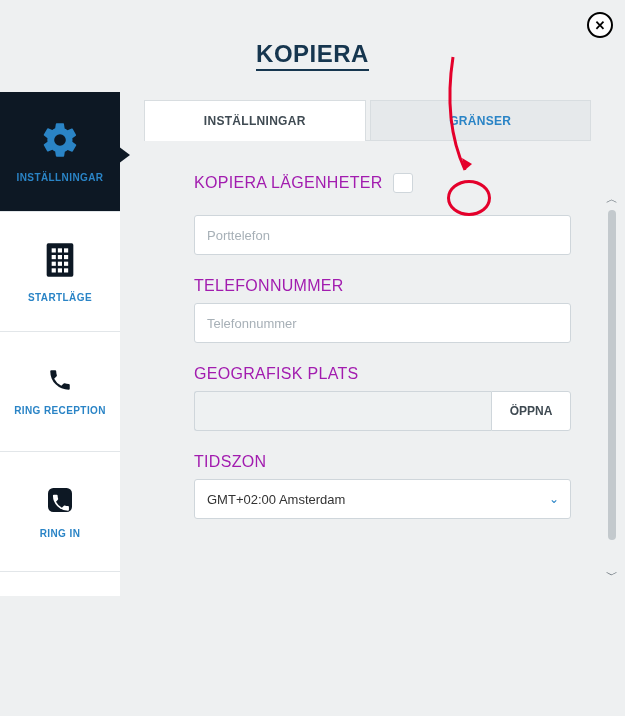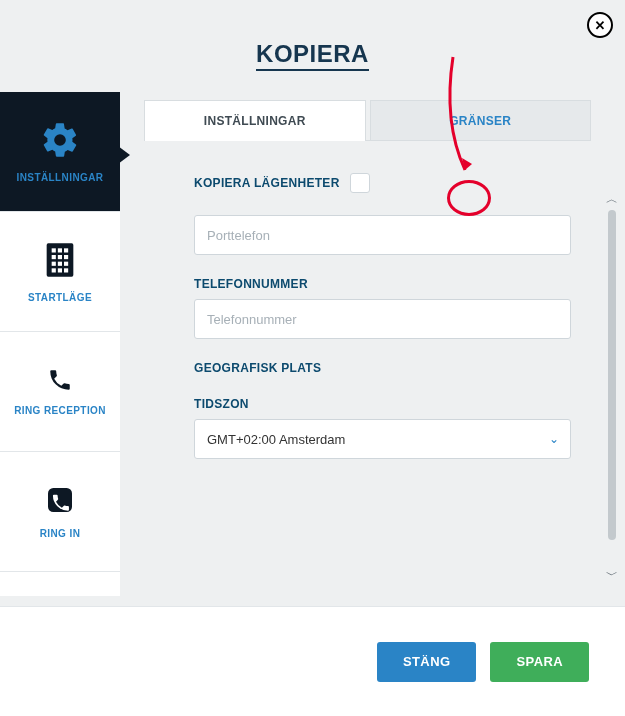--- a/index.html
+++ b/index.html
@@ -50,21 +50,21 @@
   .tab {
     flex: 1; height: 40px; border: 1px solid #d8dde0; border-bottom: none;
     background: #e6e9eb; color: #2a84c6; font-size: 12px; font-weight: 700;
     display: flex; align-items: center; justify-content: center; cursor: pointer;
     letter-spacing: 0.3px;
   }
   .tab.active { background: #fff; color: #3f4a52; position: relative; }
   .tab.active::after { content:''; position:absolute; left:0; right:0; bottom:-1px; height:2px; background:#fff; }
   .form { padding: 0 20px 0 50px; }
   .form-row { margin-bottom: 22px; }
-  .form-label { font-size: 12px; font-weight: 700; color: #0c4a6e; letter-spacing: 0.3px; margin-bottom: 8px; display:block;}
+  .form-label { font-size: 16px; font-weight: 400; color: #a21caf; letter-spacing: 0.3px; margin-bottom: 8px; display:block;}
   .checkbox-row { display: flex; align-items: center; gap: 10px; }
   .checkbox-box {
     width: 20px; height: 20px; border: 1px solid #cfd6db; border-radius: 3px; background: #fff; cursor: pointer;
   }
   .text-input, .select {
     width: 100%; height: 40px; border: 1px solid #cfd6db; border-radius: 3px;
     background: #fff; padding: 0 12px; font-size: 13px; color: #333;
   }
   .text-input::placeholder { color: #a7b0b7; }
   .input-group { display: flex; }
@@ -179,20 +179,24 @@
           <input class="text-input" type="text" placeholder="Porttelefon" style="">
         </div>
 
         <div class="form-row">
           <label class="form-label">TELEFONNUMMER</label>
           <input class="text-input" type="text" placeholder="Telefonnummer" style="">
         </div>
 
         <div class="form-row">
           <label class="form-label">GEOGRAFISK PLATS</label>
+          <div class="input-group">
+            <input class="text-input" type="text" disabled="" style="">
+            <button class="btn-open">ÖPPNA</button>
+          </div>
         </div>
 
         <div class="form-row">
           <label class="form-label">TIDSZON</label>
           <div class="select-wrap">
             <select class="select">
               <option>GMT+02:00 Amsterdam</option>
             </select>
             <span class="select-caret">⌄</span>
           </div>
@@ -208,18 +212,14 @@
     </div>
 
     <div class="scroll-track">
       <div class="scroll-caret" style="top:0">︿</div>
       <div class="scroll-thumb"></div>
       <div class="scroll-caret" style="bottom:0">﹀</div>
     </div>
 
   </div>
 
-  <div class="footer">
-    <button class="btn btn-close">STÄNG</button>
-    <button class="btn btn-save">SPARA</button>
-  </div>
 
 </div>
 
 </body></html>

